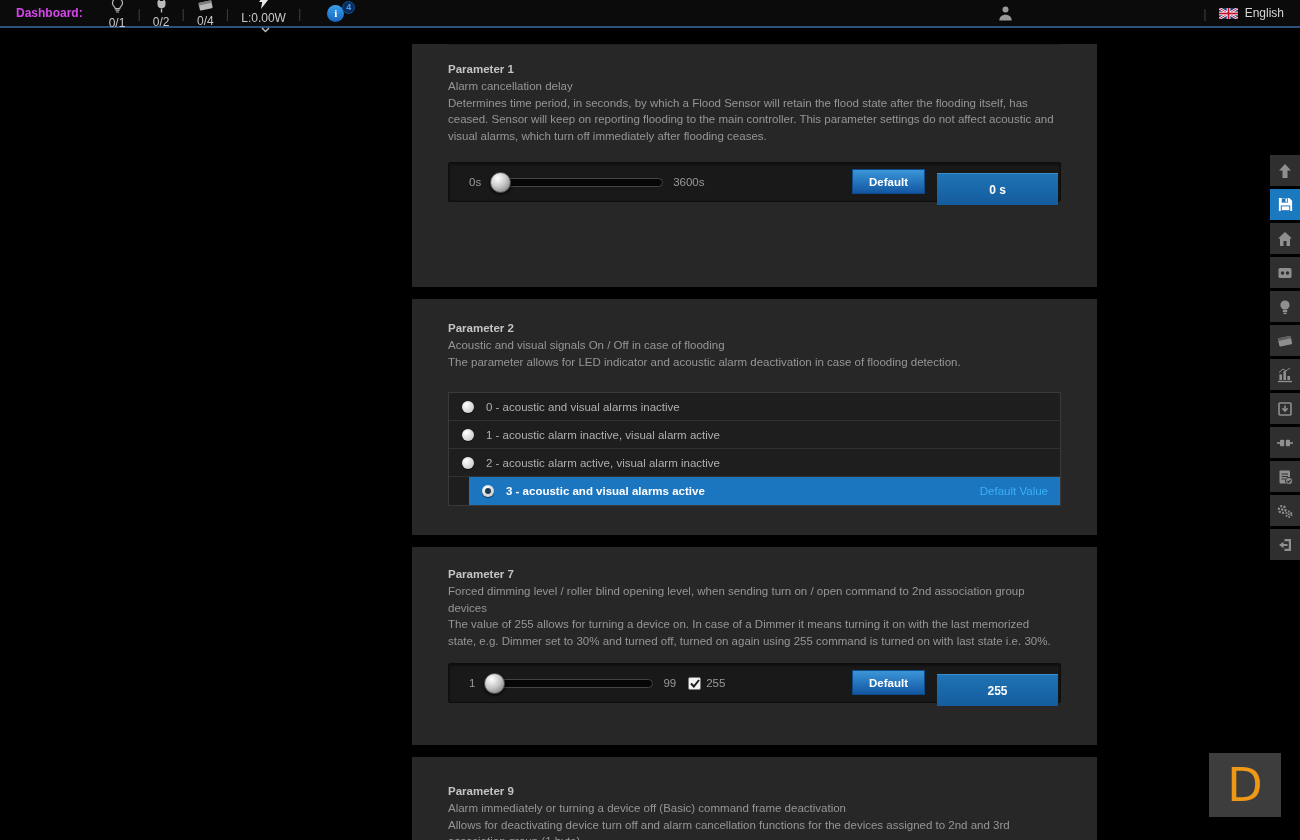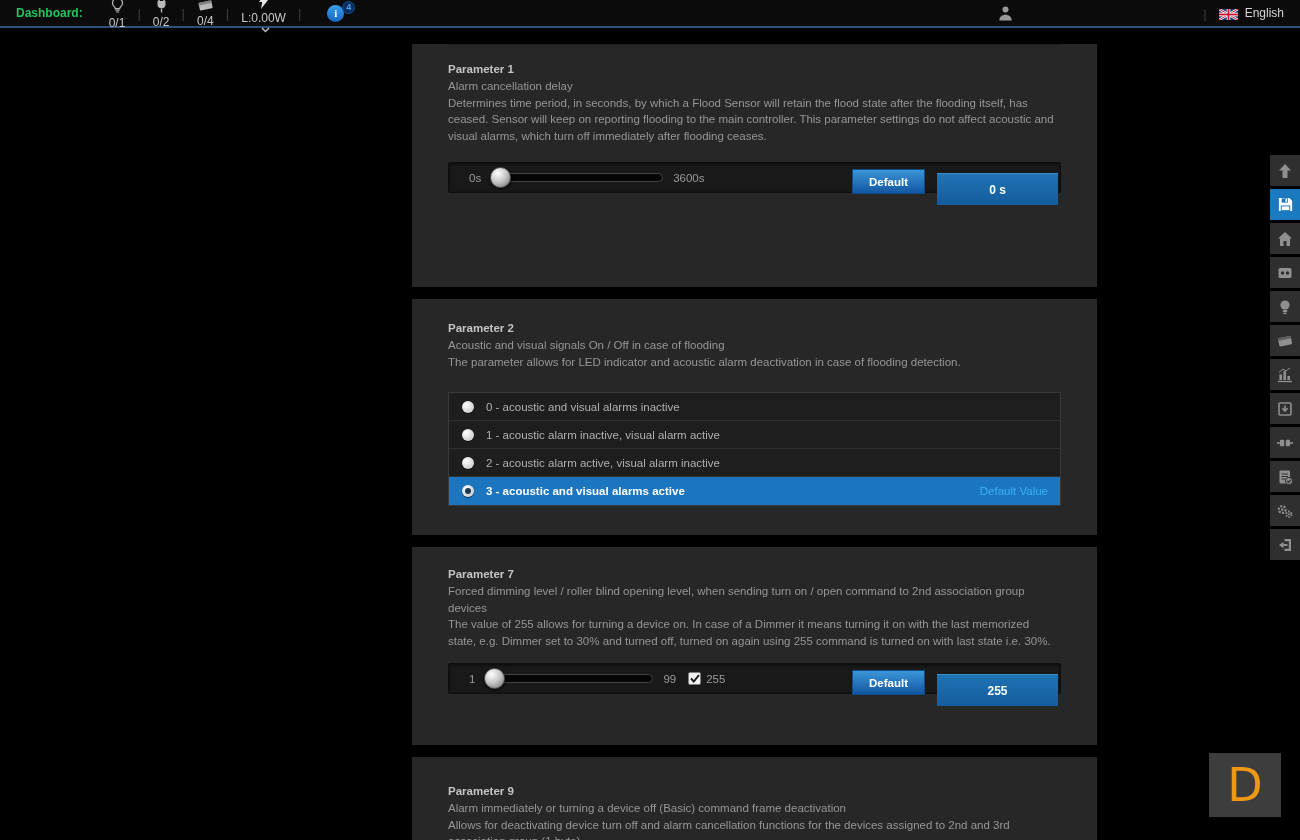--- a/index.html
+++ b/index.html
@@ -8,38 +8,38 @@
     position:relative; overflow:hidden; background:#000;
     font-family:"Liberation Sans", sans-serif; color:#9a9a9a;
   }
 
   
   .topbar {
     position:absolute; top:0; left:0; width:1300px; height:28px;
     background:#0b0b0b; border-bottom:2px solid #2d5078;
     display:flex; align-items:center; padding:0 16px; z-index:20;
   }
-  .tb-dash { color:#22c55e; font-size:12px; font-weight:bold; margin-right:26px; }
+  .tb-dash { color:#d946ef; font-size:12px; font-weight:bold; margin-right:26px; }
   .tb-group { display:flex; align-items:center; gap:2px; color:#c9c9c9; font-size:12px; cursor:default;flex-direction:column; }
   .tb-sep { color:#3d3d3d; margin:0 12px; font-size:13px; }
   .tb-count { color:#c9c9c9; }
   .info-wrap { position:relative; margin-left:14px; width:28px; height:20px; }
   .info-circle {
     position:absolute; left:0; top:2px; width:17px; height:17px; border-radius:50%;
     background:linear-gradient(#3aa0ea,#1565c0); color:#fff; font-weight:bold;
     font-size:11px; text-align:center; line-height:17px; font-family:"Liberation Serif",serif;
   }
   .info-badge {
     position:absolute; right:0; top:-2px; width:13px; height:13px; border-radius:50%;
     background:#0a2c5e; border:1px solid #0f4f94; color:#4aa3e8;
     font-size:9px; font-weight:bold; text-align:center; line-height:11px;
   }
   .tb-user { position:absolute; left:998px; top:6px; }
   .tb-right { position:absolute; right:16px; top:0; height:26px; display:flex; align-items:center; }
-  .tb-lang { display:flex; align-items:flex-end; gap:7px; color:#d6d6d6; font-size:12px; }
+  .tb-lang { display:flex; align-items:center; gap:7px; color:#d6d6d6; font-size:12px; }
 
   
   .sidebar { position:absolute; right:0; top:155px; width:30px; z-index:10; }
   .sb-cell {
     width:30px; height:31px; margin-bottom:3px; background:#2f2f2f;
     display:flex; align-items:center; justify-content:center; cursor:pointer;
   }
   .sb-cell.active { background:#1b79c0; }
 
   
@@ -53,21 +53,21 @@
     color:#d8d8d8; font-size:11.5px; padding:6px 12px; cursor:pointer;
     box-shadow:0 1px 2px #000; font-family:"Liberation Sans",sans-serif;
   }
   .cfg-divider { border-top:1px solid #1e1e1e; margin-top:16px; }
 
   .param-title { color:#c4c4c4; font-size:11.5px; font-weight:bold; line-height:17px; }
   .param-text  { color:#969696; font-size:11.5px; line-height:16.5px; width:606px; }
 
   
   .ctl-row {
-    position:relative; margin-top:18px; height:31px;
+    position:relative; margin-top:18px; height:40px;
     background:#191919; border:1px solid #0e0e0e; border-radius:2px;
     box-shadow:inset 0 1px 3px rgba(0,0,0,0.6);
     display:flex; align-items:center; padding:0 20px;
   }
   .ctl-min, .ctl-max, .cb-label { color:#9a9a9a; font-size:11.5px; }
   .trackwrap { position:relative; width:172px; height:21px; margin:0 10px; }
   .track {
     position:absolute; left:0; right:0; top:6px; height:9px;
     background:#060606; border:1px solid #454545; border-radius:6px; cursor:pointer;
   }
@@ -93,21 +93,21 @@
     cursor:text;
   }
 
   
   .radio-list { margin-top:22px; border:1px solid #3a3a3a; background:#1e1e1e; }
   .radio-row {
     position:relative; height:28px; display:flex; align-items:center;
     border-bottom:1px solid #303030; cursor:pointer;
     color:#b0b0b0; font-size:11.5px;
   }
-  .radio-row:last-child { border-bottom:none; }
+  .radio-row:last-child { border-bottom:none;margin-left:20px; }
   .radio-row.selected { background:#1b76bf; color:#fff; font-weight:bold; }
   .radio-dot {
     width:12px; height:12px; border-radius:50%; margin:0 12px 0 13px;
     background:radial-gradient(circle at 35% 30%, #fff, #d0d0d0 70%, #b5b5b5);
     box-shadow:0 1px 1px rgba(0,0,0,0.5);
     display:flex; align-items:center; justify-content:center;
   }
   .radio-dot .inner { width:6px; height:6px; border-radius:50%; background:#1c3a52; display:none; }
   .radio-row.selected .radio-dot .inner { display:block; }
   .radio-badge { position:absolute; right:12px; color:#3ab0f5; font-size:11.5px; font-weight:normal; }

